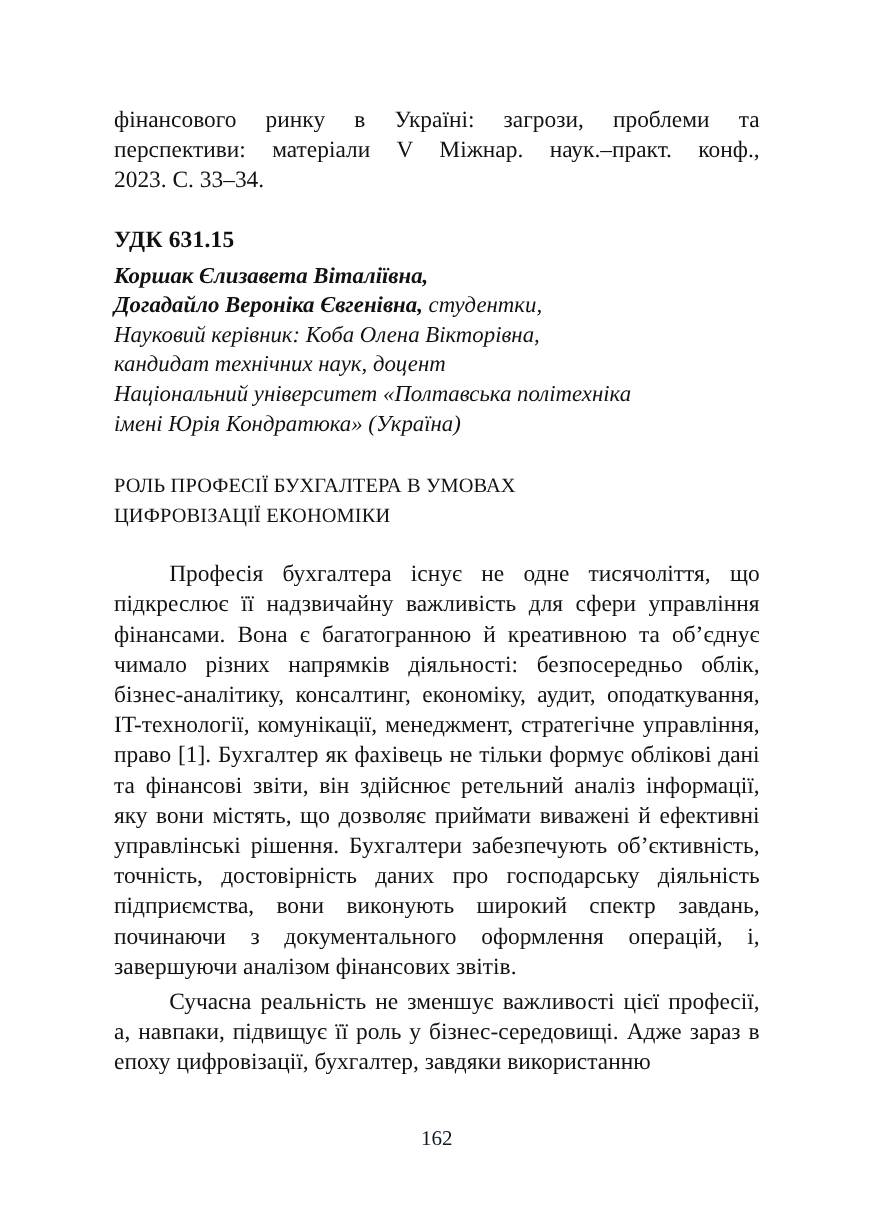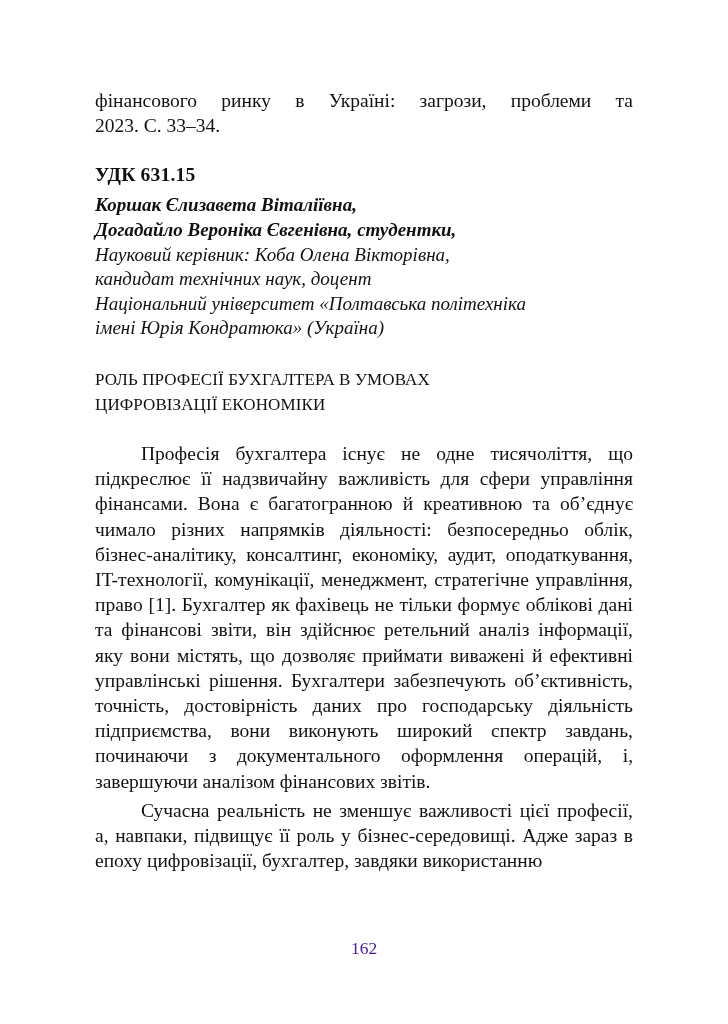--- a/index.html
+++ b/index.html
@@ -71,21 +71,21 @@
   .authors .line {
     display: block;
     white-space: nowrap;
   }
   .author-name {
     font-weight: bold;
     font-style: italic;
   }
   .author-role {
     font-style: italic;
-    font-weight: bold;
+    font-weight: normal;
   }
   .supervisor-line,
   .degree-line,
   .affil-line {
     font-style: italic;
     font-weight: normal;
   }
 
   
   .title {
@@ -113,34 +113,35 @@
   }
 
   
   .folio {
     position: absolute;
     left: 0;
     top: 938px;
     width: 728px;
     text-align: center;
     font-size: 17.5px;
-    color: #4c1d95;
+    color: #0f172a;
   }
 
   
   .para.flush { text-align-last: justify; }
 </style>
 </head>
 <body>
 
 <div class="page">
   <div class="content">
 
     <div class="ref-block">
       <p class="para flush">фінансового ринку в Україні: загрози, проблеми та</p>
+      <p class="para flush">перспективи: матеріали V Міжнар. наук.–практ. конф.,</p>
       <p class="para last">2023. С. 33–34.</p>
     </div>
 
     <div class="udc">УДК 631.15</div>
 
     <div class="authors">
       <span class="line">
         <span class="author-name">Коршак Єлизавета Віталіївна,</span>
       </span>
       <span class="line">

